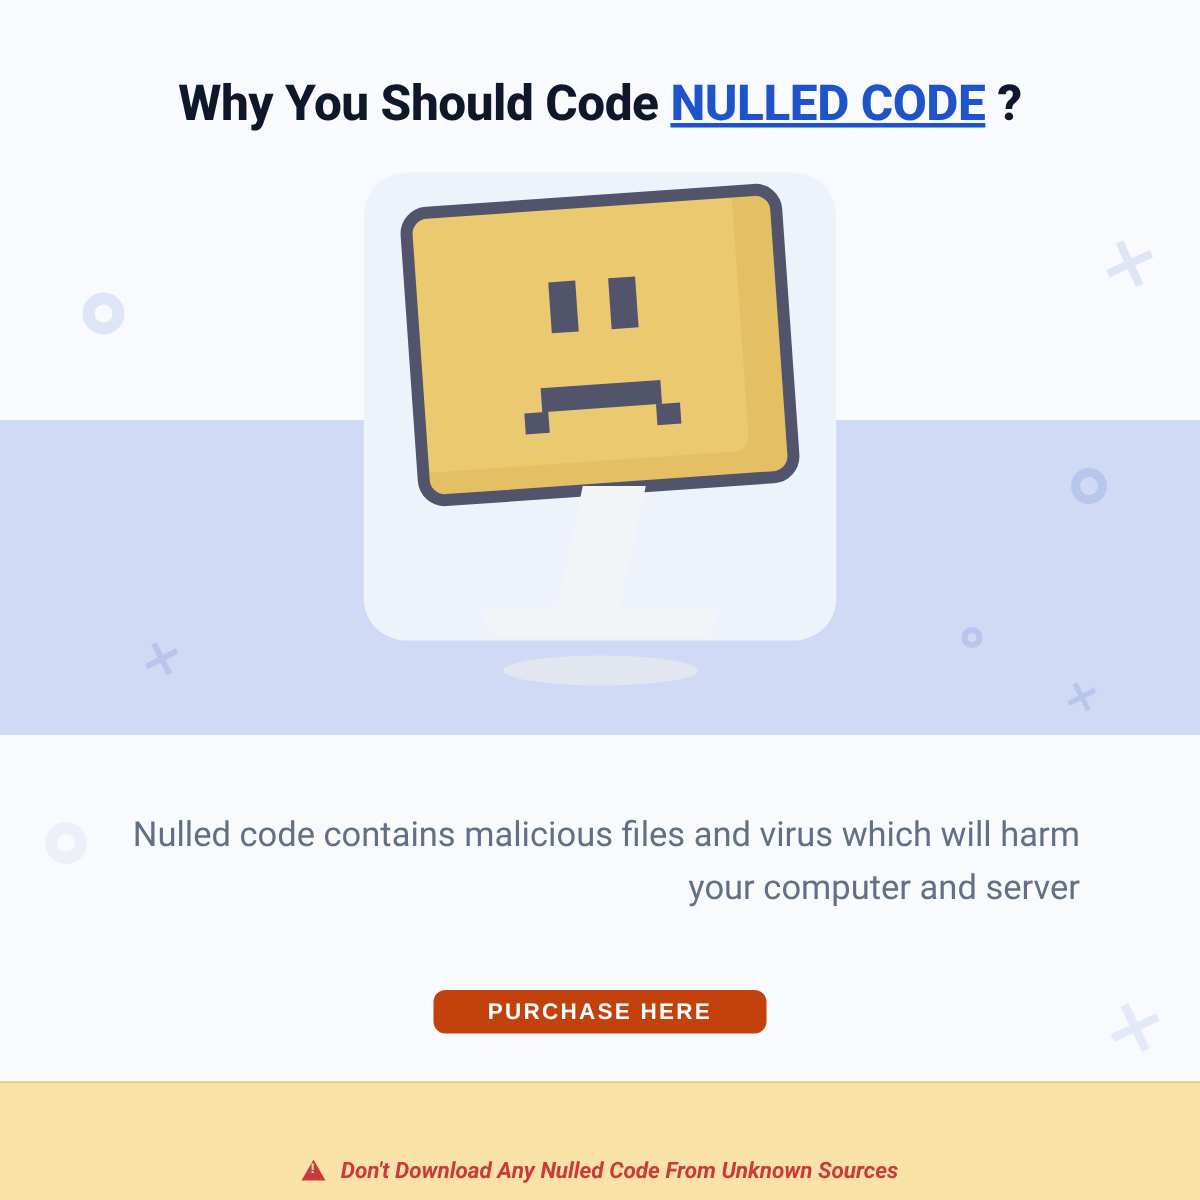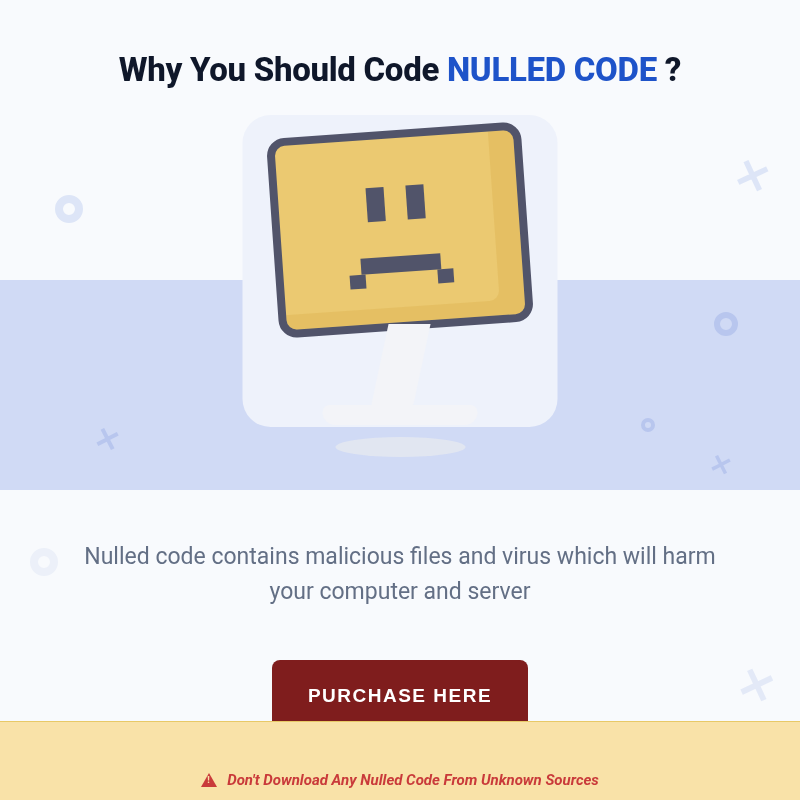--- a/index.html
+++ b/index.html
@@ -18,20 +18,21 @@
       z-index: 10;
     }
     .title {
       font-size: 33px;
       font-weight: 800;
       color: #0f172a;
       letter-spacing: -0.3px;
     }
     .title-highlight {
       color: #1e53c9;
+      text-decoration: underline;
     }
     .band {
       position: absolute;
       top: 280px;
       left: 0;
       width: 100%;
       height: 210px;
       background: #d0daf5;
       z-index: 1;
     }
@@ -111,46 +112,46 @@
       background: #e5e8f0;
       border-radius: 50%;
       margin: 12px auto 0;
       opacity: 0.8;
     }
     .desc {
       position: absolute;
       top: 540px;
       left: 0;
       width: 100%;
-      text-align: center;
+      text-align: right;
       padding: 0 80px;
       z-index: 5;
     }
     .desc-text {
       font-size: 23px;
       color: #636f85;
       line-height: 1.5;
       font-weight: 400;
     }
     .btn-wrap {
       position: absolute;
       top: 660px;
       left: 0;
       width: 100%;
       text-align: center;
       z-index: 5;
     }
     .btn {
       display: inline-block;
-      background: #7f1d1d;
+      background: #c2410c;
       color: #fff;
-      font-size: 19px;
+      font-size: 15px;
       font-weight: 700;
       letter-spacing: 1.5px;
-      padding: 25px 36px;
+      padding: 6px 36px;
       border-radius: 8px;
       border: none;
       cursor: pointer;
     }
     .footer {
       position: absolute;
       bottom: 0;
       left: 0;
       width: 100%;
       background: #f9e2a8;

